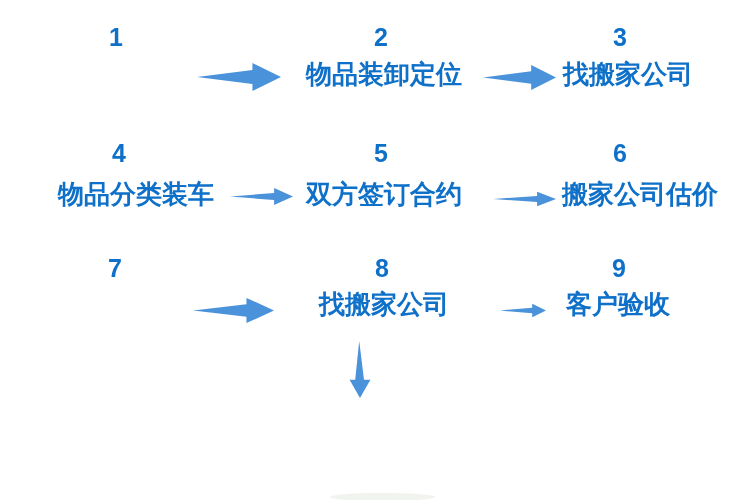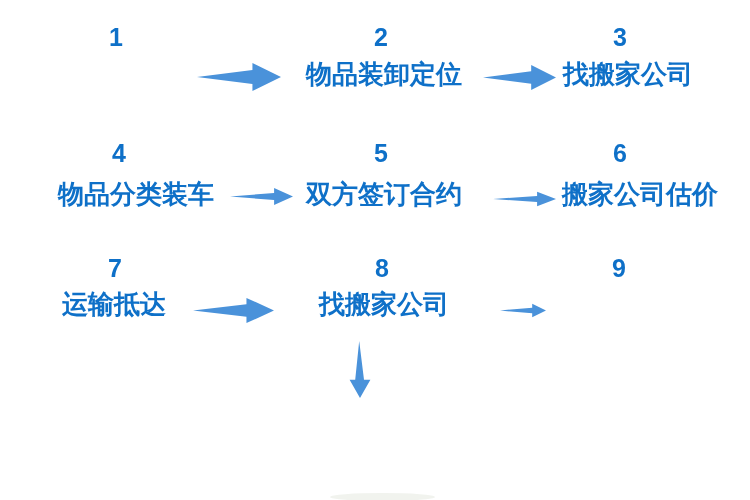--- a/index.html
+++ b/index.html
@@ -93,22 +93,22 @@
   <div class="num" id="n6">6</div>
   <div class="num" id="n7">7</div>
   <div class="num" id="n8">8</div>
   <div class="num" id="n9">9</div>
 
   <div class="lbl" id="l2">物品装卸定位</div>
   <div class="lbl" id="l3">找搬家公司</div>
   <div class="lbl" id="l4">物品分类装车</div>
   <div class="lbl" id="l5">双方签订合约</div>
   <div class="lbl" id="l6">搬家公司估价</div>
-  <div class="lbl" id="l7">运输抵达</div>
   <div class="lbl" id="l8">找搬家公司</div>
+  <div class="lbl" id="l9">客户验收</div>
 
   <svg class="arrow" id="a1" viewBox="0 0 100 30" preserveAspectRatio="none">
     <polygon points="0,15 66,8 66,1 100,15 66,29 66,22" fill="#4a92da"></polygon>
   </svg>
   <svg class="arrow" id="a2" viewBox="0 0 100 30" preserveAspectRatio="none">
     <polygon points="0,15 66,8 66,1 100,15 66,29 66,22" fill="#4a92da"></polygon>
   </svg>
   <svg class="arrow" id="a3" viewBox="0 0 100 30" preserveAspectRatio="none">
     <polygon points="0,15 70,10 70,3 100,15 70,27 70,20" fill="#4a92da"></polygon>
   </svg>

